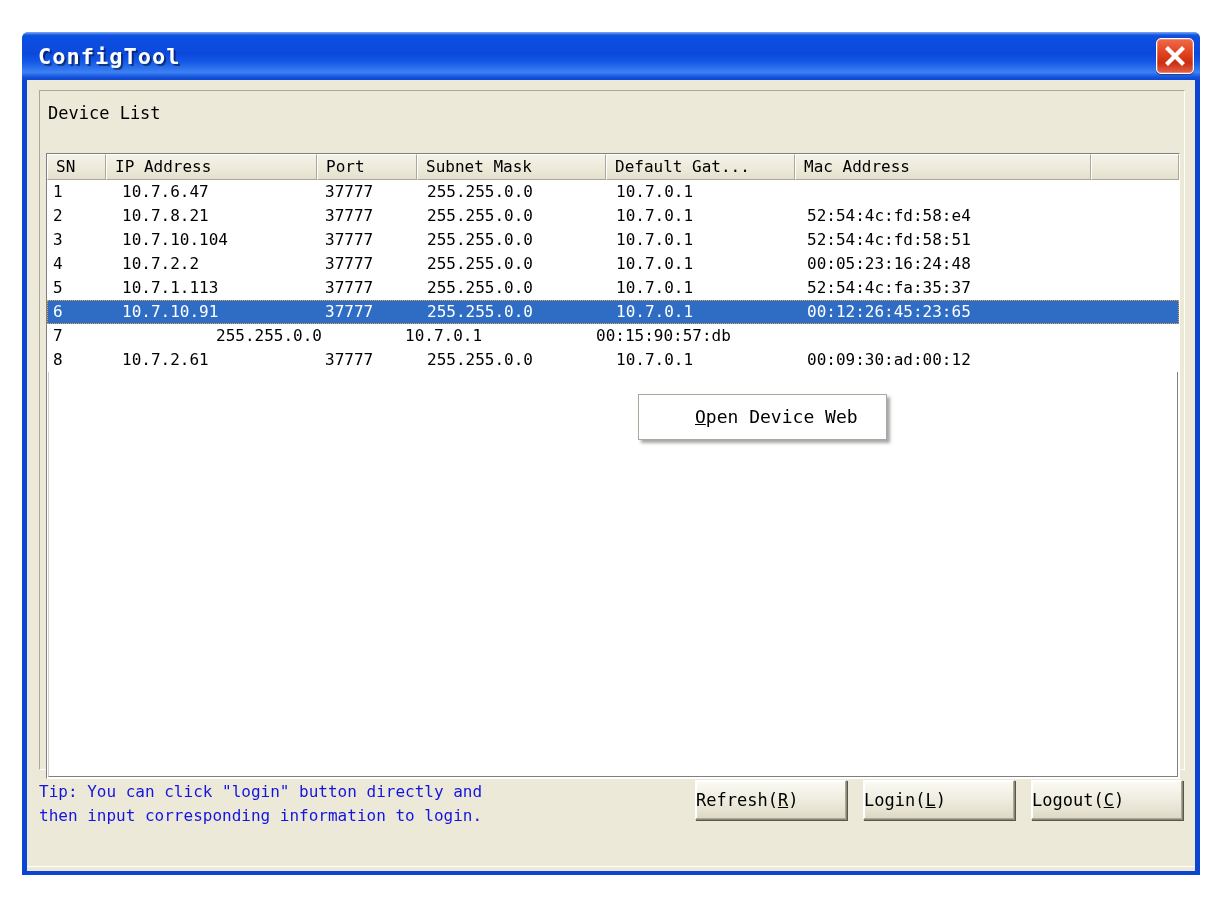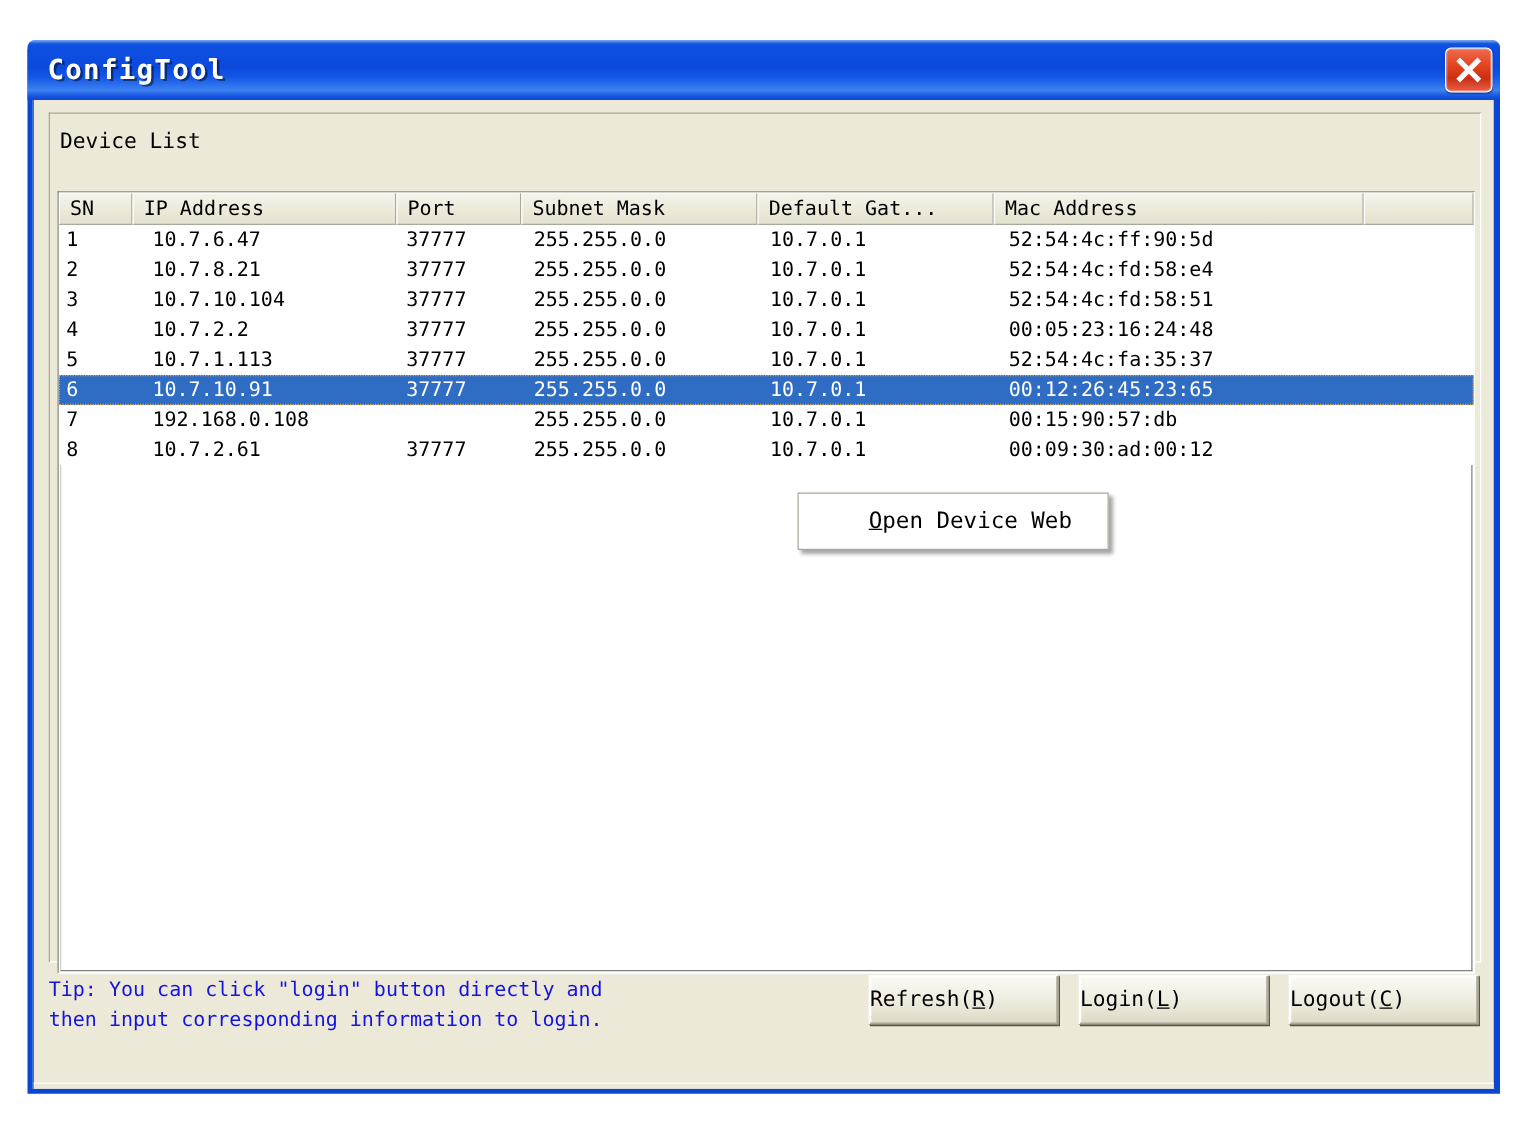--- a/index.html
+++ b/index.html
@@ -300,21 +300,20 @@
             <div class="hcell c-mac">Mac Address</div>
             <div class="hcell c-blank"></div>
           </div>
         <div id="listview-rows">
             <div class="lv-row">
               <div class="lv-cell c-sn">1</div>
               <div class="lv-cell c-ip">10.7.6.47</div>
               <div class="lv-cell c-port">37777</div>
               <div class="lv-cell c-mask">255.255.0.0</div>
               <div class="lv-cell c-gw">10.7.0.1</div>
-              <div class="lv-cell c-mac">52:54:4c:ff:90:5d</div>
               <div class="lv-cell c-blank"></div>
             </div>
             <div class="lv-row">
               <div class="lv-cell c-sn">2</div>
               <div class="lv-cell c-ip">10.7.8.21</div>
               <div class="lv-cell c-port">37777</div>
               <div class="lv-cell c-mask">255.255.0.0</div>
               <div class="lv-cell c-gw">10.7.0.1</div>
               <div class="lv-cell c-mac">52:54:4c:fd:58:e4</div>
               <div class="lv-cell c-blank"></div>
@@ -350,21 +349,20 @@
               <div class="lv-cell c-sn">6</div>
               <div class="lv-cell c-ip">10.7.10.91</div>
               <div class="lv-cell c-port">37777</div>
               <div class="lv-cell c-mask">255.255.0.0</div>
               <div class="lv-cell c-gw">10.7.0.1</div>
               <div class="lv-cell c-mac">00:12:26:45:23:65</div>
               <div class="lv-cell c-blank"></div>
             </div>
             <div class="lv-row">
               <div class="lv-cell c-sn">7</div>
-              <div class="lv-cell c-ip">192.168.0.108</div>
               <div class="lv-cell c-port"></div>
               <div class="lv-cell c-mask">255.255.0.0</div>
               <div class="lv-cell c-gw">10.7.0.1</div>
               <div class="lv-cell c-mac">00:15:90:57:db</div>
               <div class="lv-cell c-blank"></div>
             </div>
             <div class="lv-row">
               <div class="lv-cell c-sn">8</div>
               <div class="lv-cell c-ip">10.7.2.61</div>
               <div class="lv-cell c-port">37777</div>

